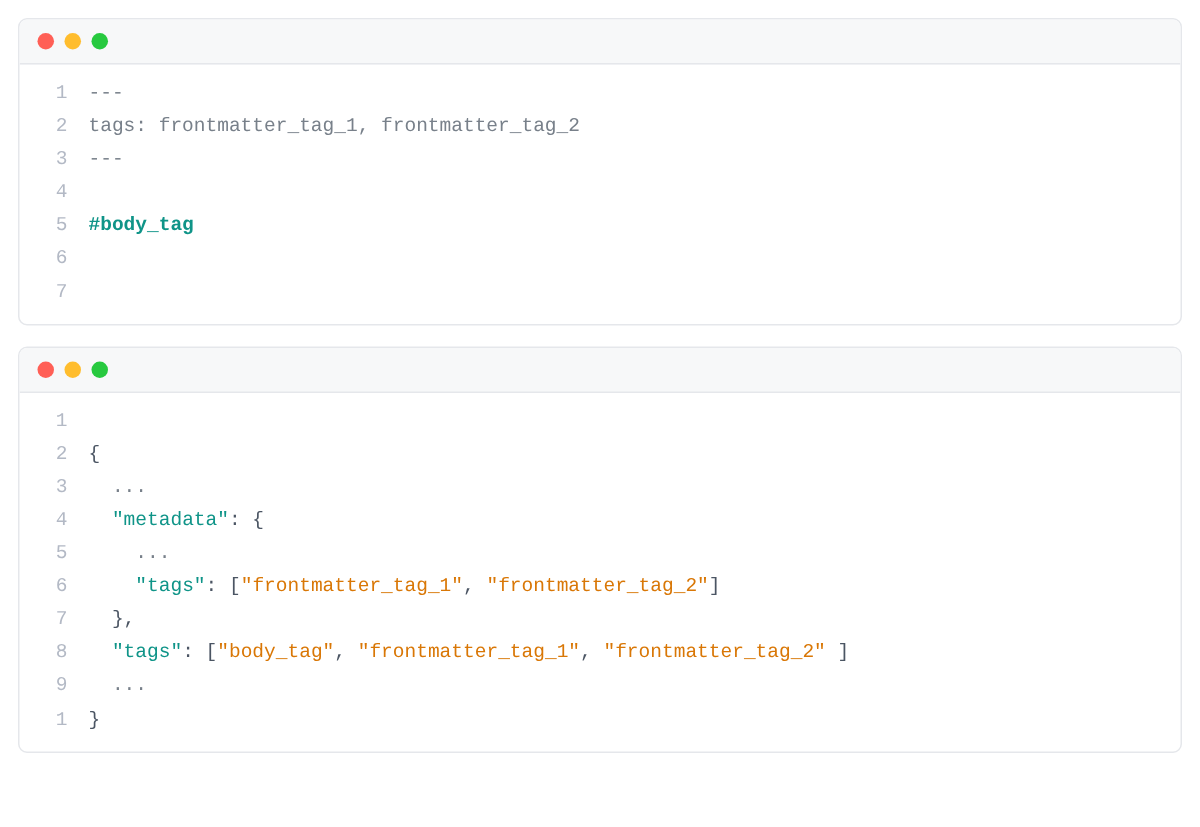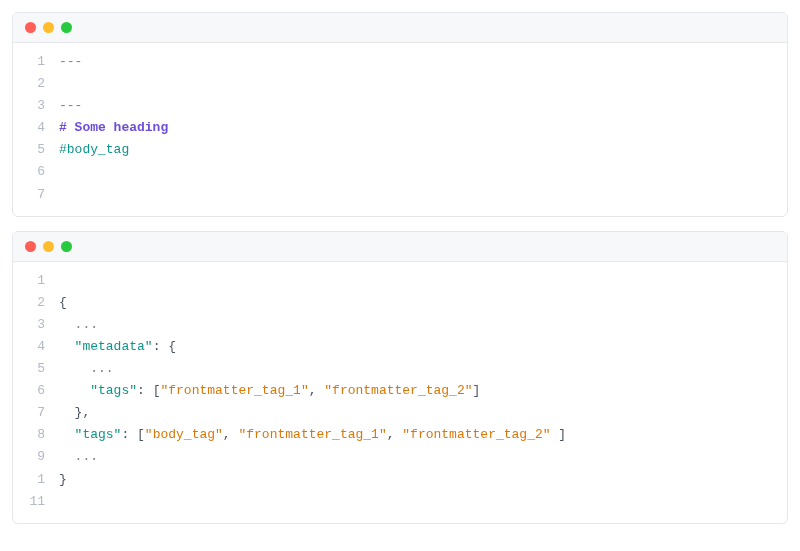--- a/index.html
+++ b/index.html
@@ -51,40 +51,40 @@
     margin-right: 14px;
     color: #b3b9c5;
     user-select: none;
     flex-shrink: 0;
   }
   .content {
     color: #78808a;
   }
   .tk-gray { color: #78808a; }
   .tk-purple { color: #6d4ed8; font-weight: 600; }
-  .tk-green { color: #0f9488; font-weight: 400; }
+  .tk-green { color: #0f9488; font-weight: 700; }
   .tk-punc { color: #4b5563; }
   .tk-key { color: #0f9488; }
   .tk-str { color: #d97706; }
   .tk-bracket { color: #4b5563; }
 </style>
 </head>
 <body>
 
 <div class="code-card">
   <div class="titlebar">
     <span class="dot red"></span>
     <span class="dot yellow"></span>
     <span class="dot green"></span>
   </div>
   <div class="code-body">
       <div class="line"><span class="gutter">1</span><span class="content"><span class="tk-gray">---</span></span></div>
-      <div class="line"><span class="gutter">2</span></div>
+      <div class="line"><span class="gutter">2</span><span class="content"><span class="tk-gray">tags: frontmatter_tag_1, frontmatter_tag_2</span></span></div>
       <div class="line"><span class="gutter">3</span><span class="content"><span class="tk-gray">---</span></span></div>
-      <div class="line"><span class="gutter">4</span><span class="content"><span class="tk-purple"># </span><span class="tk-purple">Some heading</span></span></div>
+      <div class="line"><span class="gutter">4</span></div>
       <div class="line"><span class="gutter">5</span><span class="content"><span class="tk-green">#body_tag</span></span></div>
       <div class="line"><span class="gutter">6</span><span class="content"><span class="tk-gray"> </span></span></div>
       <div class="line"><span class="gutter">7</span></div>
     </div>
 </div>
 
 <div class="code-card">
   <div class="titlebar">
     <span class="dot red"></span>
     <span class="dot yellow"></span>
@@ -94,15 +94,14 @@
       <div class="line"><span class="gutter">1</span><span class="content"><span class="tk-gray"> </span></span></div>
       <div class="line"><span class="gutter">2</span><span class="content"><span class="tk-punc">{</span></span></div>
       <div class="line"><span class="gutter">3</span><span class="content"><span class="tk-gray">  ...</span></span></div>
       <div class="line"><span class="gutter">4</span><span class="content"><span class="tk-gray">  </span><span class="tk-key">"metadata"</span><span class="tk-punc">: </span><span class="tk-punc">{</span></span></div>
       <div class="line"><span class="gutter">5</span><span class="content"><span class="tk-gray">    ...</span></span></div>
       <div class="line"><span class="gutter">6</span><span class="content"><span class="tk-gray">    </span><span class="tk-key">"tags"</span><span class="tk-punc">: </span><span class="tk-bracket">[</span><span class="tk-str">"frontmatter_tag_1"</span><span class="tk-punc">, </span><span class="tk-str">"frontmatter_tag_2"</span><span class="tk-bracket">]</span></span></div>
       <div class="line"><span class="gutter">7</span><span class="content"><span class="tk-gray">  </span><span class="tk-punc">},</span></span></div>
       <div class="line"><span class="gutter">8</span><span class="content"><span class="tk-gray">  </span><span class="tk-key">"tags"</span><span class="tk-punc">: </span><span class="tk-bracket">[</span><span class="tk-str">"body_tag"</span><span class="tk-punc">, </span><span class="tk-str">"frontmatter_tag_1"</span><span class="tk-punc">, </span><span class="tk-str">"frontmatter_tag_2"</span><span class="tk-bracket"> ]</span></span></div>
       <div class="line"><span class="gutter">9</span><span class="content"><span class="tk-gray">  ...</span></span></div>
       <div class="line"><span class="gutter">1</span><span class="content"><span class="tk-punc">}</span></span></div>
-      <div class="line"><span class="gutter">11</span><span class="content"><span class="tk-gray"> </span></span></div>
     </div>
 </div>
 
 </body></html>

